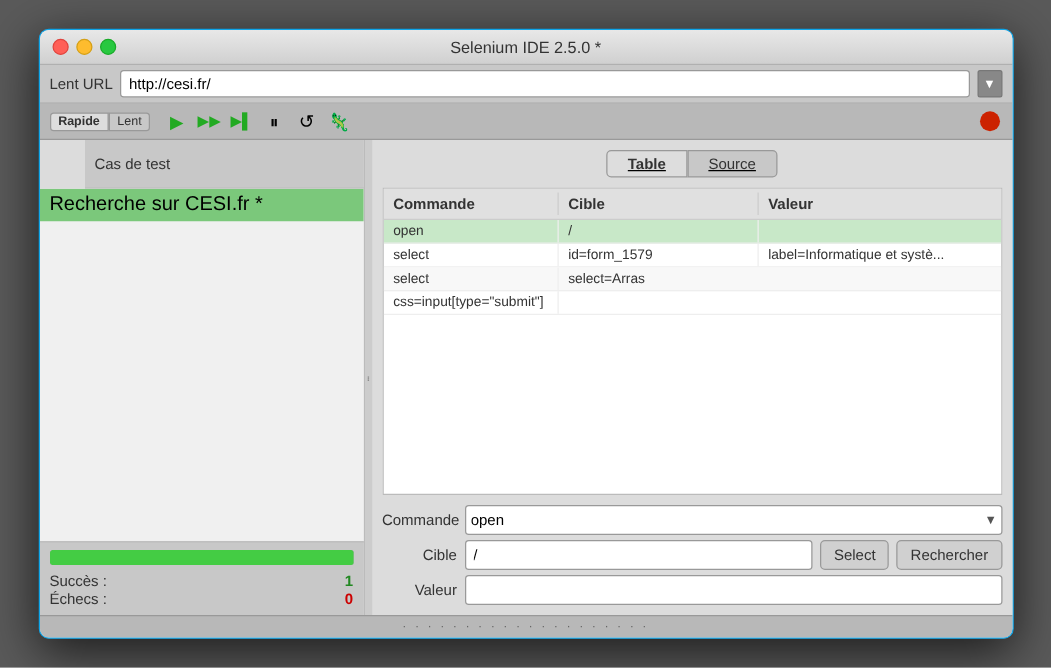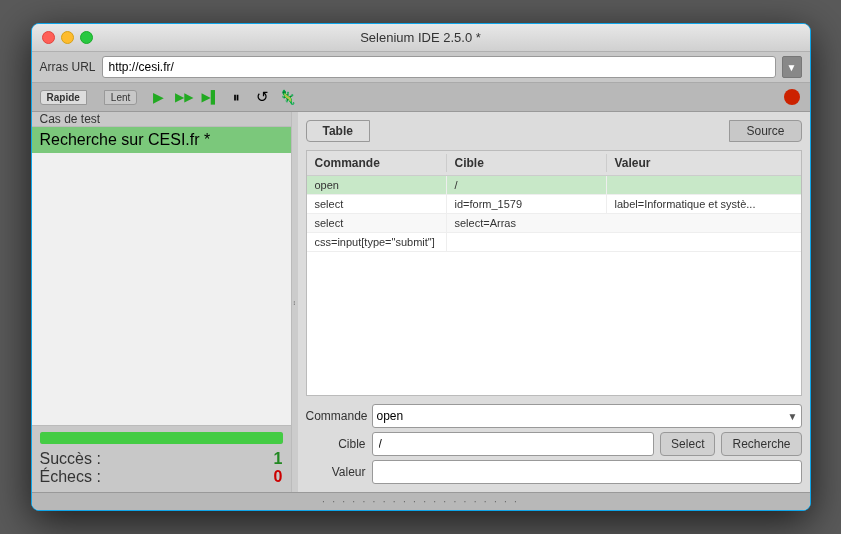--- a/index.html
+++ b/index.html
@@ -95,21 +95,21 @@
       background: #b8b8b8;
       padding: 3px 8px;
       display: flex;
       align-items: center;
       gap: 4px;
       border-bottom: 1px solid #999;
       position: relative;
     }
     .speed-tabs {
       display: flex;
-      gap: 17px;
+      gap: 0;
       margin-right: 6px;
     }
     .speed-tab {
       background: #c8c8c8;
       border: 1px solid #999;
       padding: 1px 6px;
       font-size: 10px;
       cursor: pointer;
       color: #333;
     }
@@ -149,25 +149,26 @@
     
     .left-panel {
       width: 260px;
       min-width: 260px;
       border-right: 1px solid #bbb;
       display: flex;
       flex-direction: column;
     }
     .cas-header {
       background: #c8c8c8;
-      padding: 0 8px;
+      padding: 12px 8px;
       font-size: 12px;
       color: #333;
       border-bottom: 1px solid #bbb;
       font-weight: 500;
+      margin-left: 36px;
     }
     .test-list {
       flex: 1;
       background: #f0f0f0;
       overflow-y: auto;
     }
     .test-item {
       padding: 4px 8px;
       font-size: 16px;
       cursor: pointer;
@@ -189,21 +190,21 @@
       overflow: hidden;
     }
     .progress-bar-fill {
       height: 100%;
       background: #44cc44;
       border-radius: 2px;
     }
     .stats-row {
       display: flex;
       justify-content: space-between;
-      font-size: 16px;
+      font-size: 12px;
       color: #333;
     }
     .stat-label {}
     .stat-value-green { color: #228822; font-weight: bold; }
     .stat-value-red   { color: #cc0000; font-weight: bold; }
     
     .resize-handle {
       width: 6px;
       background: #ccc;
       cursor: ew-resize;
@@ -221,23 +222,24 @@
     .right-panel {
       flex: 1;
       display: flex;
       flex-direction: column;
       background: #dcdcdc;
       padding: 8px;
     }
     
     .tabs-row {
       display: flex;
-      justify-content: space-between;
+      justify-content: center;
       margin-bottom: 8px;
       gap: 0;
+      text-decoration: underline;
     }
     .tab-btn {
       padding: 3px 16px;
       font-size: 12px;
       cursor: pointer;
       border: 1px solid #999;
       background: #c8c8c8;
       color: #333;
     }
     .tab-btn.active {
@@ -372,21 +374,21 @@
   <div class="titlebar">
     <div class="traffic-lights">
       <span class="tl tl-close"></span>
       <span class="tl tl-min"></span>
       <span class="tl tl-max"></span>
     </div>
     <span class="titlebar-title">Selenium IDE 2.5.0 *</span>
   </div>
 
   <div class="urlbar">
-    <span class="urlbar-label">Arras URL</span>
+    <span class="urlbar-label">Lent URL</span>
     <input class="urlbar-input" type="text" value="http://cesi.fr/" style="">
     <div class="url-dropdown-btn">▼</div>
   </div>
 
   <div class="toolbar">
     <div class="speed-tabs">
       <button class="speed-tab active">Rapide</button>
       <button class="speed-tab">Lent</button>
     </div>
     <div class="tb-btn play-icon">▶</div>
@@ -470,21 +472,21 @@
               <option>clickAndWait</option>
             </select>
             <span class="select-arrow">▼</span>
           </div>
         </div>
 
         <div class="form-row">
           <span class="form-label">Cible</span>
           <input class="form-input" type="text" value="/" style="flex: 1 1 0%;">
           <button class="form-btn">Select</button>
-          <button class="form-btn">Recherche</button>
+          <button class="form-btn">Rechercher</button>
         </div>
 
         <div class="form-row">
           <span class="form-label">Valeur</span>
           <input class="form-input" type="text" value="" style="">
         </div>
       </div>
     </div>
   </div>
 

